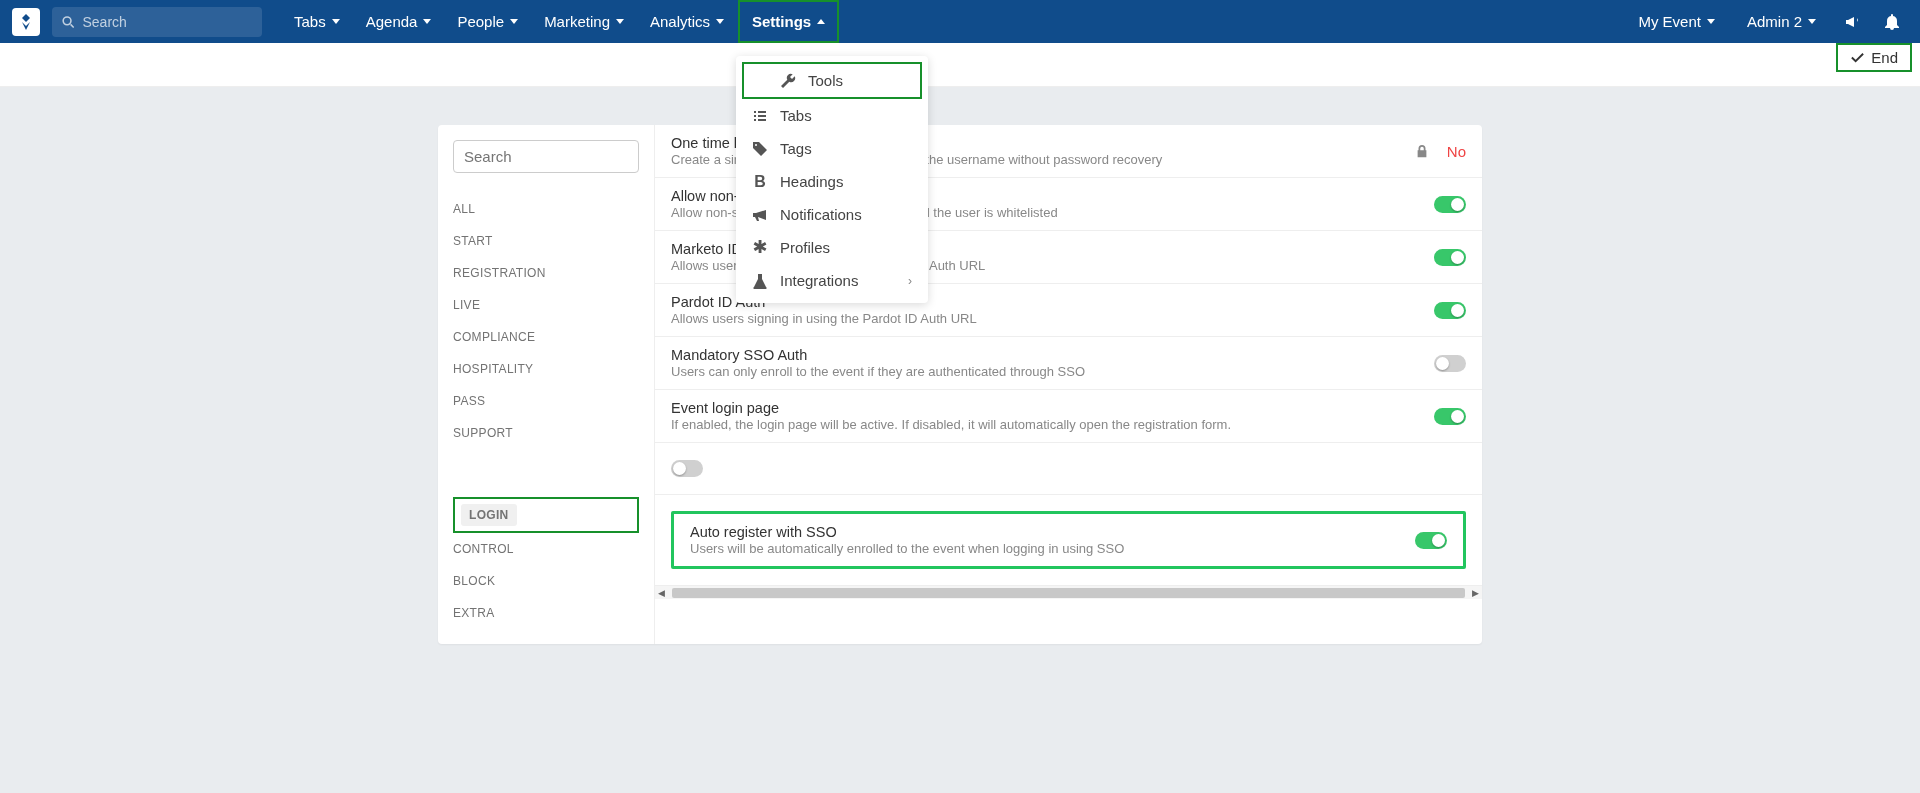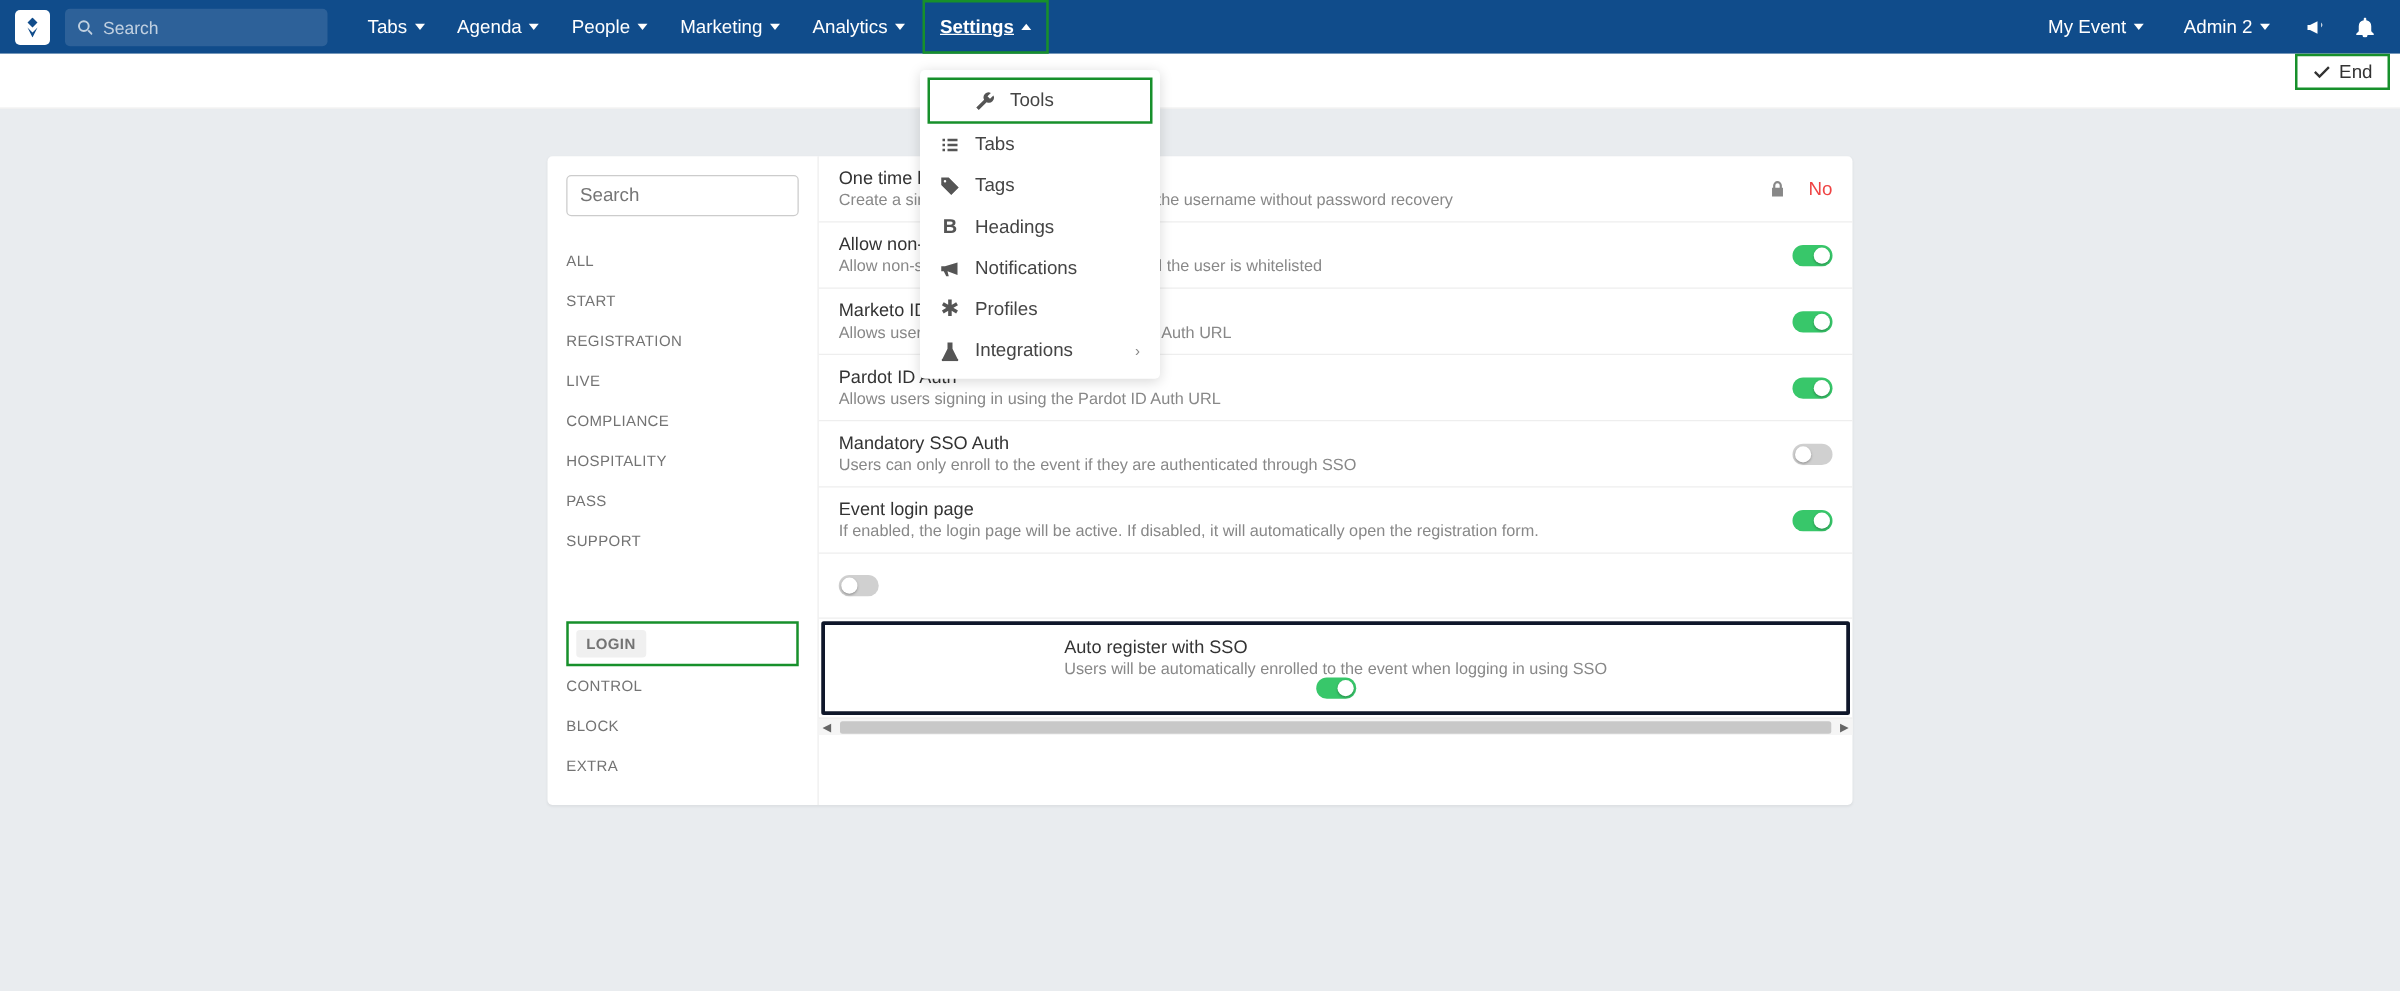--- a/index.html
+++ b/index.html
@@ -6,21 +6,21 @@
 body { background: #e9ecef; width: 1920px; height: 793px; overflow: hidden; }
 
 .topbar { background: #104c8b; height: 43px; display: flex; align-items: center; color: #fff; padding: 0 12px; }
 .logo { width: 28px; height: 28px; background: #fff; border-radius: 4px; display: flex; align-items: center; justify-content: center; color: #104c8b; font-weight: bold; margin-right: 12px; }
 .searchbox { background: rgba(255,255,255,0.12); border-radius: 4px; height: 30px; display: flex; align-items: center; padding: 0 10px; width: 210px; margin-right: 20px; }
 .searchbox svg { opacity: .7; margin-right: 8px; }
 .searchbox input { background: transparent; border: none; outline: none; color: #fff; font-size: 14px; width: 100%; }
 .searchbox input::placeholder { color: rgba(255,255,255,.7); }
 .navmenu { display: flex; align-items: center; gap: 2px; }
 .navitem { display: flex; align-items: center; gap: 6px; color: #fff; font-size: 15px; padding: 10px 12px; cursor: pointer; height: 43px; }
-.navitem.hrect { border: 2px solid #17902b; text-decoration: underline; }
+.navitem.hrect { border: 2px solid #17902b; }
 .caret-down { width: 0; height: 0; border-left: 4px solid transparent; border-right: 4px solid transparent; border-top: 5px solid #fff; }
 .caret-up { width: 0; height: 0; border-left: 4px solid transparent; border-right: 4px solid transparent; border-bottom: 5px solid #fff; }
 .navright { margin-left: auto; display: flex; gap: 8px; }
 
 .subbar { background: #fff; height: 44px; display: flex; align-items: flex-start; justify-content: flex-end; padding: 0 8px; border-bottom: 1px solid #eee; }
 .endbtn { border: 2px solid #17902b; padding: 4px 12px; display: flex; align-items: center; gap: 6px; font-size: 15px; color: #333; cursor: pointer; }
 
 .dropdown { position: absolute; top: 56px; left: 736px; width: 192px; background: #fff; box-shadow: 0 2px 10px rgba(0,0,0,.15); border-radius: 4px; padding: 6px 0; z-index: 50; }
 .dditem { display: flex; align-items: center; gap: 12px; padding: 8px 16px; font-size: 15px; color: #444; cursor: pointer; position: relative; }
 .dditem.hrect { border: 2px solid #17902b; margin: 0 6px; padding-left: 36px; }
@@ -30,21 +30,21 @@
 .content { display: flex; justify-content: center; padding-top: 38px; }
 .panel { display: flex; background: #fff; border-radius: 4px; width: 1044px; box-shadow: 0 1px 2px rgba(0,0,0,.05); }
 .leftcol { width: 216px; padding: 15px; }
 .sidesearch { width: 100%; border: 1px solid #ccc; border-radius: 4px; padding: 7px 10px; font-size: 15px; outline: none; margin-bottom: 20px; }
 .sideitem { padding: 9px 0 9px 0; font-size: 12px; color: #737373; text-transform: uppercase; cursor: pointer; letter-spacing: .3px; }
 .sideitem.hrect { border: 2px solid #17902b; padding-left: 6px; margin-top: 48px; }
 .sideitem.active span { background: #f0f0f0; padding: 4px 8px; border-radius: 3px; font-weight: 600; }
 
 .rightcol { flex: 1; border-left: 1px solid #eee; position: relative; }
 .row { display: flex; align-items: center; border-bottom: 1px solid #eee; padding: 10px 16px; min-height: 52px; }
-.row.hrect { border: 3px solid #0f172a; border-radius: 2px; margin: 2px; flex-direction: column; }
+.row.hrect { border: 3px solid #22c55e; border-radius: 2px; margin: 16px; }
 .rowtext { flex: 1; }
 .rowtitle { font-size: 14.5px; color: #333; }
 .rowdesc { font-size: 13px; color: #888; margin-top: 1px; }
 .lockno { display: flex; align-items: center; gap: 18px; color: #ef4444; font-size: 15px; }
 
 .toggle { width: 32px; height: 17px; border-radius: 10px; position: relative; cursor: pointer; }
 .toggle .knob { width: 13px; height: 13px; background: #fff; border-radius: 50%; position: absolute; top: 2px; box-shadow: 0 1px 2px rgba(0,0,0,.3); }
 .toggle.on { background: #38c76a; }
 .toggle.on .knob { right: 2px; }
 .toggle.off { background: #d0d0d0; }

